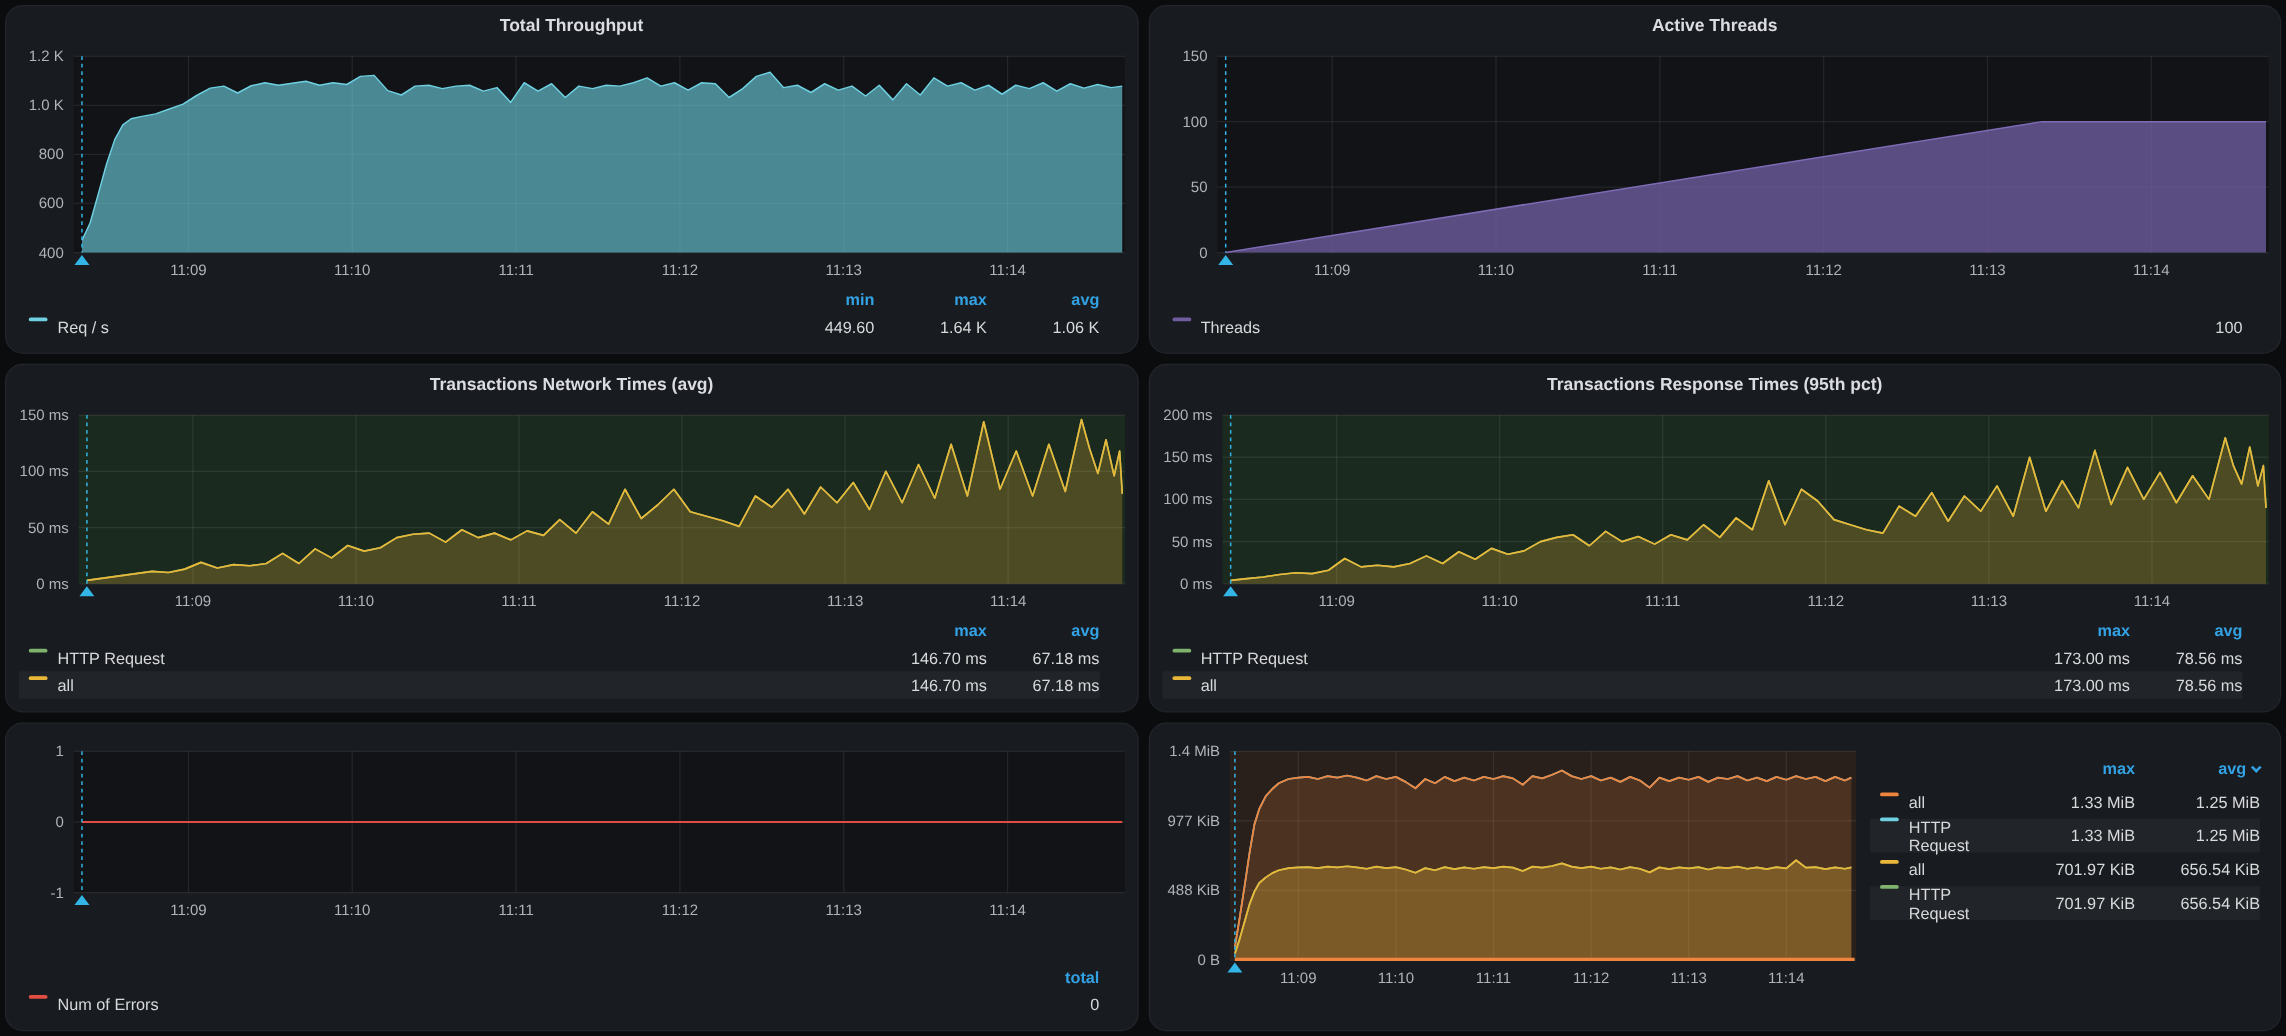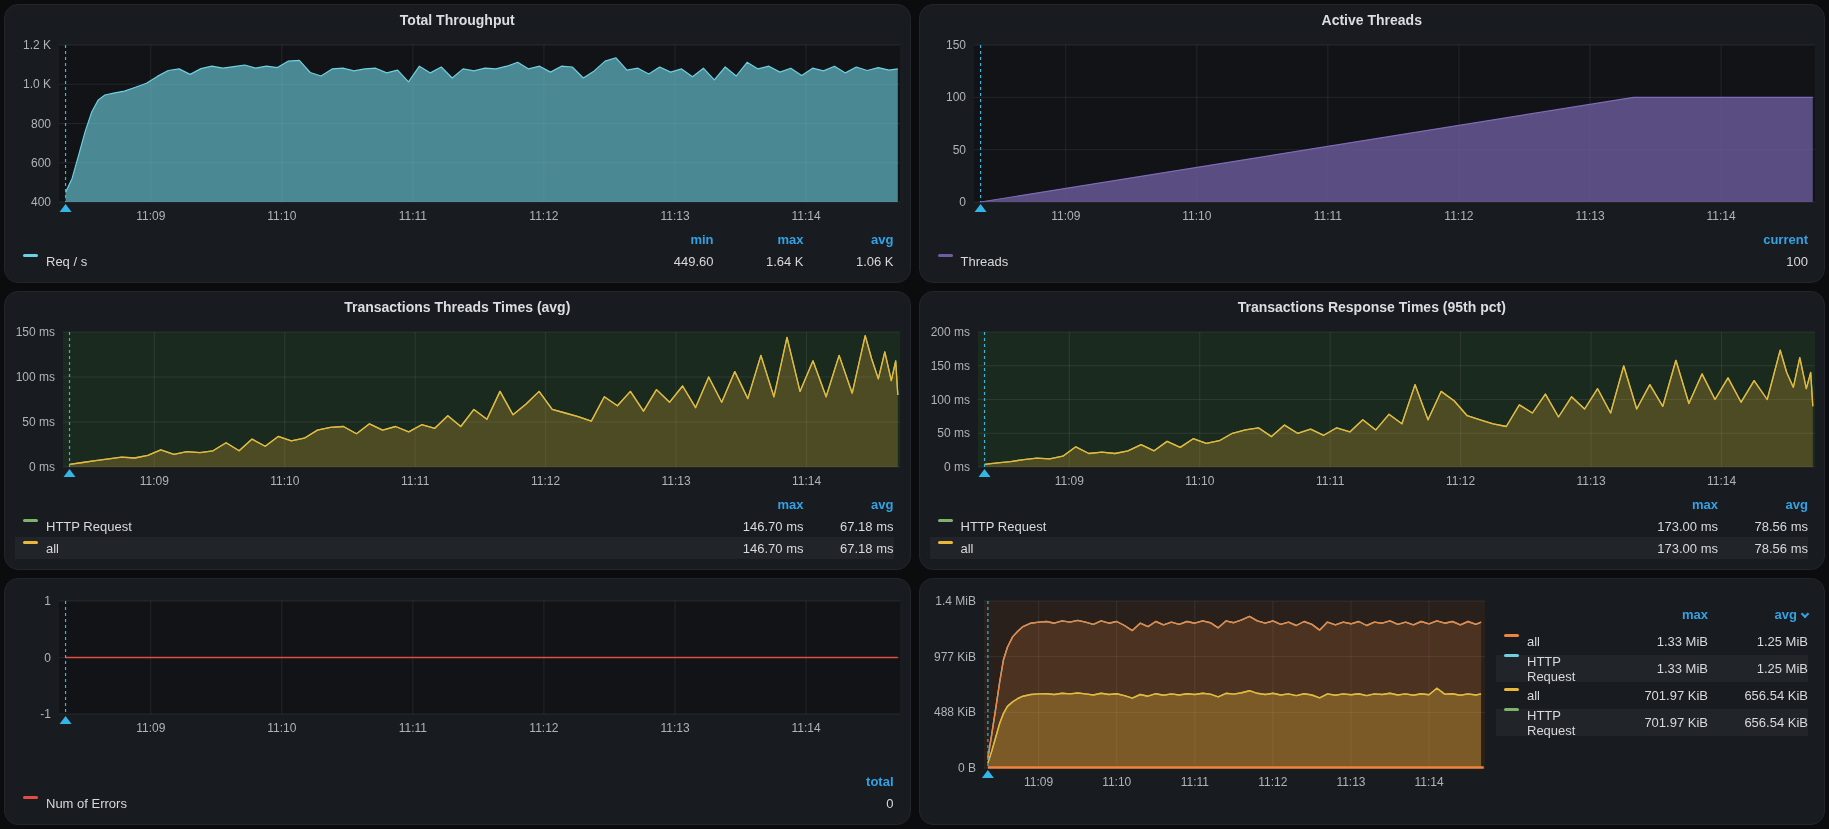--- a/index.html
+++ b/index.html
@@ -11,21 +11,21 @@
     display: flex; flex-direction: column; overflow: hidden; }
   .panel-header { height: 30px; flex: none; display: flex; align-items: center; justify-content: center;
     font-size: 14px; font-weight: 600; color: #dcdde2; cursor: pointer; }
   .panel-body { flex: 1; display: flex; flex-direction: column; min-height: 0; }
   .panel-body.row { flex-direction: row; }
   .chart { flex: 1; position: relative; min-width: 0; min-height: 0; }
   .chart svg { position: absolute; left: 0; top: 0; }
   .axis-label { font-size: 12px; fill: #b0b3b8; }
   
   .legend { flex: none; color: #d8d9da; font-size: 13px; }
-  .legend-bottom { padding: 0 16px 10px 10px; }
+  .legend-bottom { padding: 0 30px 10px 10px; }
   .legend-right { width: 332px; padding: 22px 16px 0 4px; }
   .lrow { display: flex; align-items: center; height: 22px; border-radius: 1px; }
   .legend-right .lrow { height: 27px; }
   .lrow.striped { background: rgba(255,255,255,0.045); }
   .lspacer { flex: 1; }
   .lcell { width: 90px; text-align: right; flex: none; }
   .legend-right .lcell { width: 100px; }
   .lhdr { color: #33a2e5; font-weight: 700; cursor: pointer; }
   .lseries { display: flex; align-items: flex-start; padding-left: 8px; }
   .dash { display: inline-block; width: 15px; height: 3px; border-radius: 2px; margin-right: 8px; flex: none; }
@@ -118,38 +118,34 @@
             <text x="46" y="14" text-anchor="end" class="axis-label">150</text>
             <text x="145.74545454545455" y="185" text-anchor="middle" class="axis-label">11:09</text>
             <text x="276.8103896103896" y="185" text-anchor="middle" class="axis-label">11:10</text>
             <text x="407.87532467532463" y="185" text-anchor="middle" class="axis-label">11:11</text>
             <text x="538.9402597402598" y="185" text-anchor="middle" class="axis-label">11:12</text>
             <text x="670.0051948051948" y="185" text-anchor="middle" class="axis-label">11:13</text>
             <text x="801.0701298701298" y="185" text-anchor="middle" class="axis-label">11:14</text>
           </svg>
         </div>
       <div class="legend legend-bottom">
-          <div class="lrow lheadrow">
-            <div class="lspacer"></div>
-            <div class="lcell lhdr"><span>current</span></div>
-          </div>
           <div class="lrow">
             <div class="lseries">
               <span class="dash" style="background: rgb(112, 93, 160);"></span>
               <span class="lname">Threads</span>
             </div>
             <div class="lspacer"></div>
             <div class="lcell">100</div>
           </div>
         </div>
     </div>
   </section>
 
   <section class="panel">
-    <header class="panel-header">Transactions Threads Times (avg)</header>
+    <header class="panel-header">Transactions Network Times (avg)</header>
     <div class="panel-body">
       <div class="chart">
           <svg width="905" height="171">
             <rect x="58" y="10" width="837" height="135" fill="#1b2a1e"></rect>
             <line x1="58" x2="895" y1="145" y2="145" stroke="rgba(255,255,255,0.08)" stroke-width="1"></line>
             <line x1="58" x2="895" y1="100.00000000000001" y2="100.00000000000001" stroke="rgba(255,255,255,0.08)" stroke-width="1"></line>
             <line x1="58" x2="895" y1="55.00000000000001" y2="55.00000000000001" stroke="rgba(255,255,255,0.08)" stroke-width="1"></line>
             <line x1="58" x2="895" y1="10" y2="10" stroke="rgba(255,255,255,0.08)" stroke-width="1"></line>
             <line x1="149.3090909090909" x2="149.3090909090909" y1="10" y2="145" stroke="rgba(255,255,255,0.08)" stroke-width="1"></line>
             <line x1="279.7506493506493" x2="279.7506493506493" y1="10" y2="145" stroke="rgba(255,255,255,0.08)" stroke-width="1"></line>

